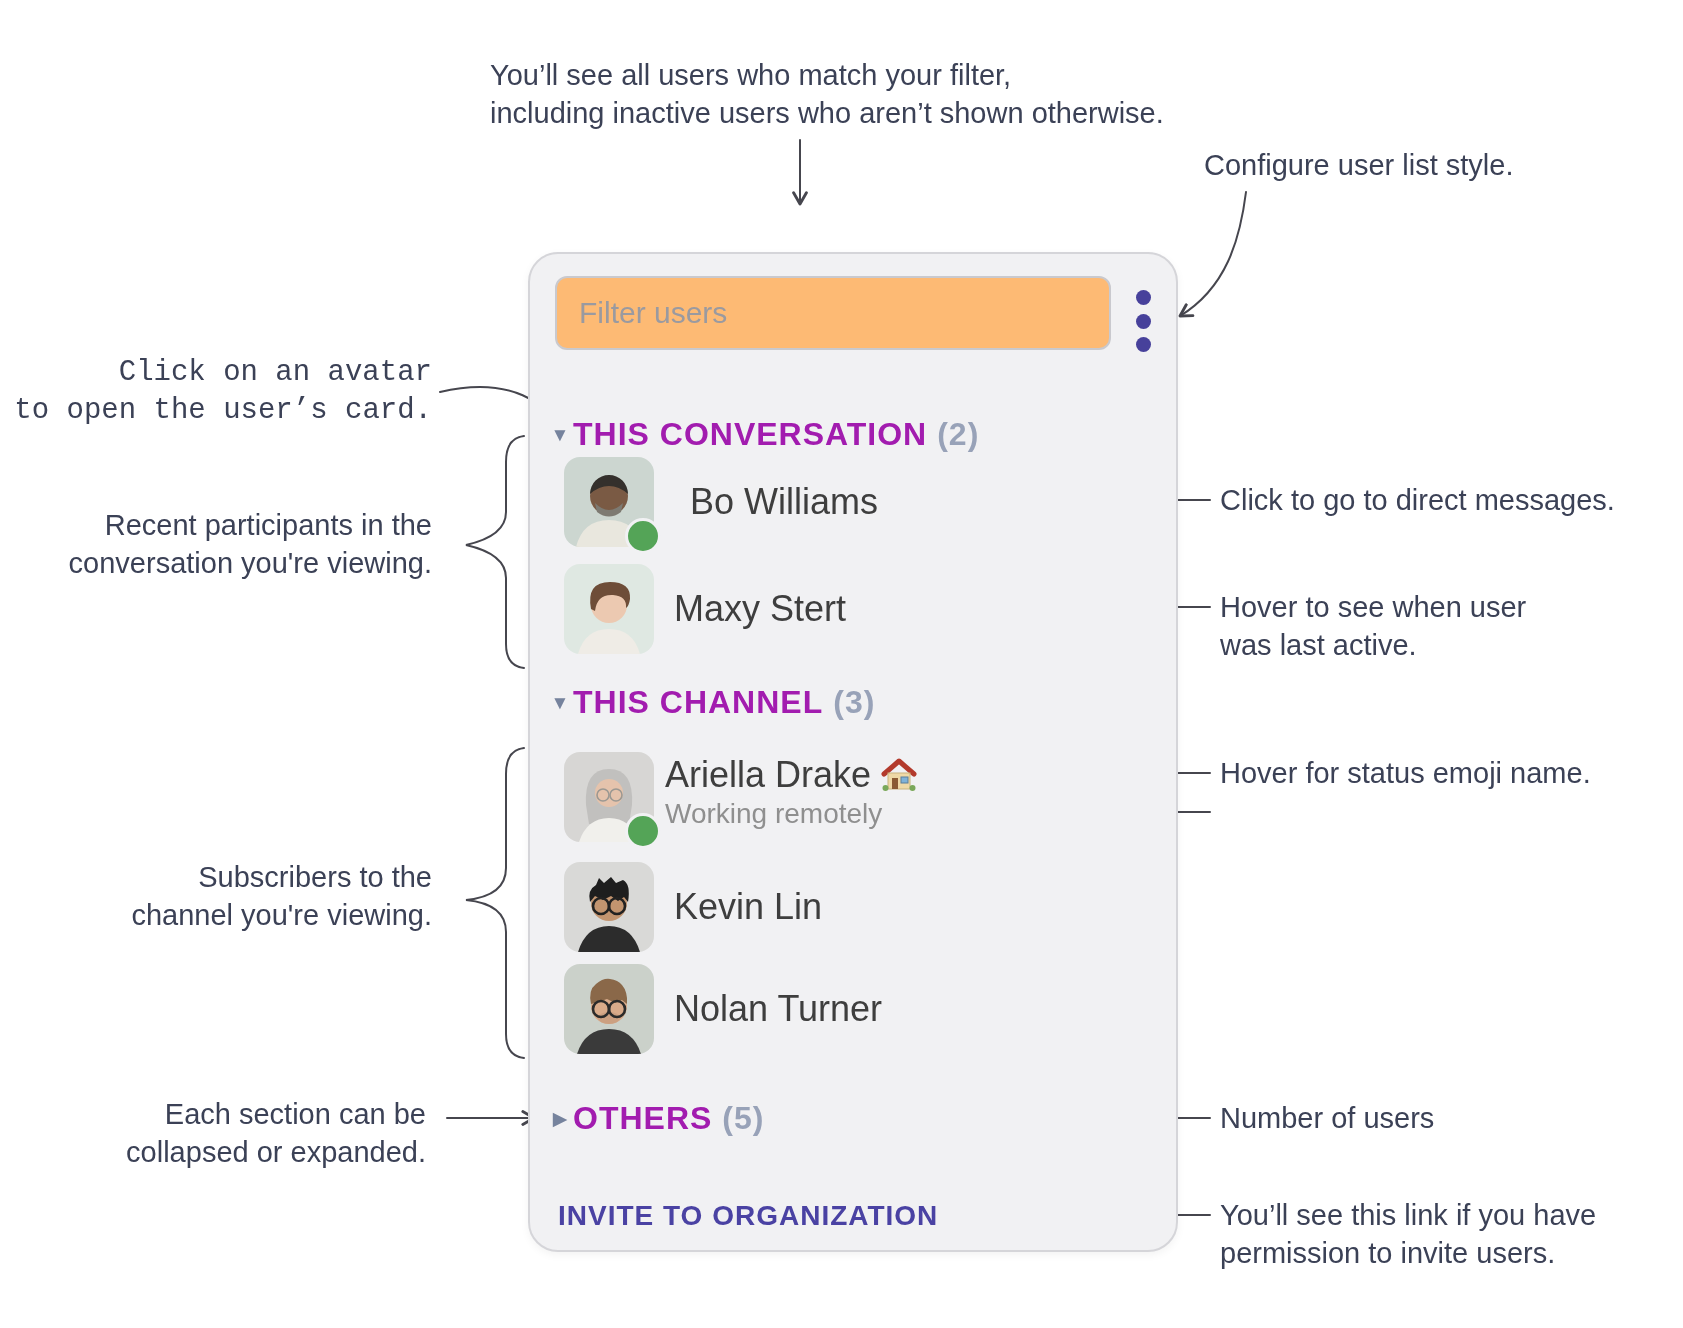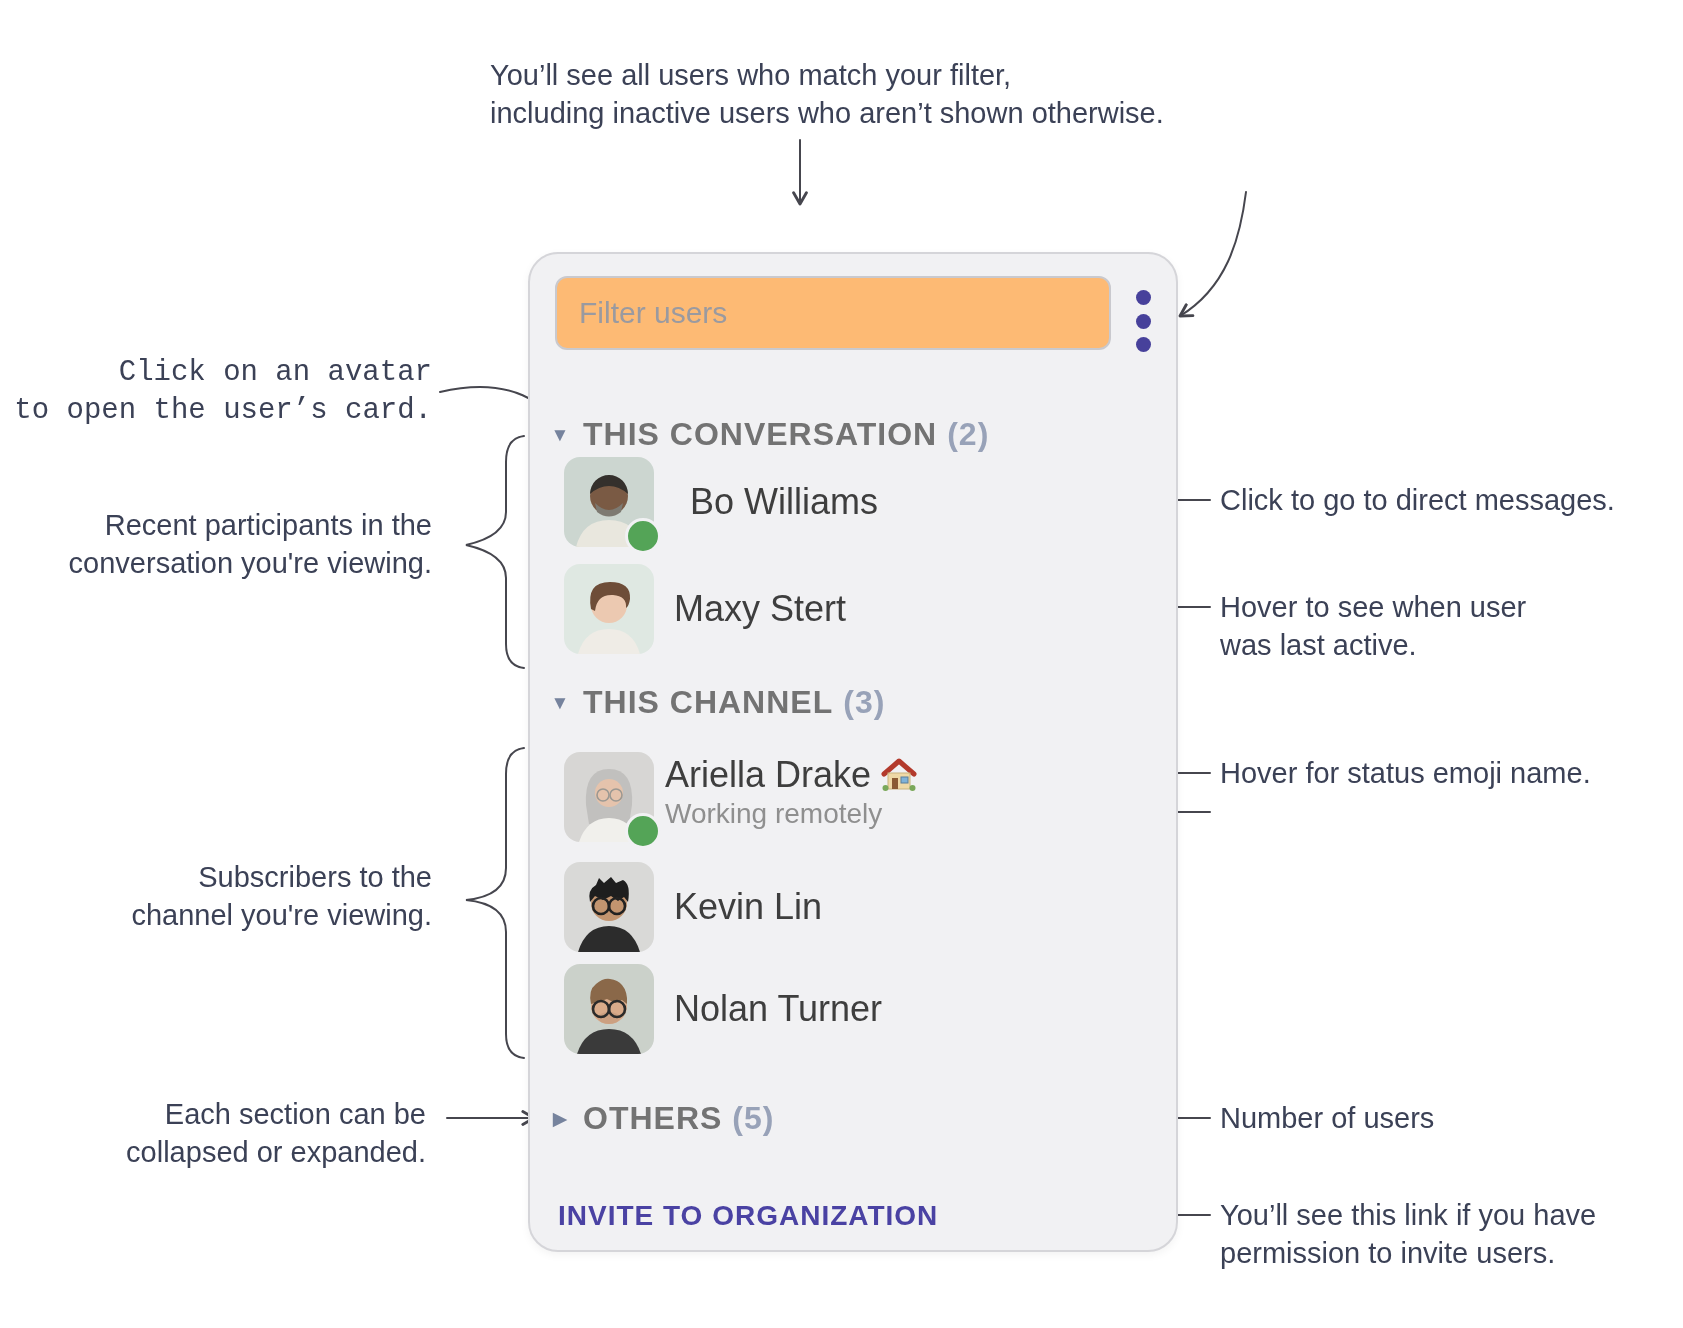--- a/index.html
+++ b/index.html
@@ -18,21 +18,21 @@
          border:2px solid #c9c9ce;border-radius:12px;background:#fdba74;font-size:30px;padding:0 22px;
          color:#444;font-family:inherit;outline:none;}
   .filter-input::placeholder{color:#9a9aa0;}
 
   .menu-dots{position:absolute;top:36px;right:16px;width:34px;height:62px;display:flex;
          flex-direction:column;align-items:center;justify-content:space-between;cursor:pointer;}
   .menu-dots .dot{width:15px;height:15px;border-radius:50%;background:#47419b;}
 
   .section-header{position:absolute;left:17px;display:flex;align-items:center;cursor:pointer;}
   .tri{font-size:19px;color:#76839d;width:26px;text-align:center;flex:none;}
-  .sec-label{font-size:32px;font-weight:bold;color:#737373;letter-spacing:1px;margin-left:10px;}
+  .sec-label{font-size:32px;font-weight:bold;color:#a21caf;letter-spacing:1px;}
   .sec-count{font-size:32px;font-weight:bold;color:#98a2b8;letter-spacing:1px;margin-left:10px;}
 
   .user-row{position:absolute;left:34px;display:flex;align-items:center;cursor:pointer;}
   .avatar-wrap{position:relative;width:90px;height:90px;flex:none;}
   .avatar-wrap svg{width:90px;height:90px;border-radius:16px;display:block;}
   .online-dot{position:absolute;right:-7px;bottom:-7px;width:36px;height:36px;border-radius:50%;
          background:#54a457;border:3px solid #f1f1f3;box-sizing:border-box;}
   .user-name{font-size:36px;color:#3e3e3e;margin-left:20px;white-space:nowrap;}
   .user-meta{margin-left:11px;}
   .user-meta .user-name{margin-left:0;line-height:46px;}
@@ -65,20 +65,21 @@
       <path d="M1210 1118 L806 1118" marker-end="url(#ah)"></path>
       <path d="M1210 1215 L972 1215" marker-end="url(#ah)"></path>
       <path d="M447 1118 L534 1118" marker-end="url(#ah)"></path>
       <path d="M524 436 Q506 438 506 462 L506 512 Q506 536 466 545 Q506 554 506 578 L506 644 Q506 666 524 668"></path>
       <path d="M524 748 Q506 750 506 774 L506 868 Q506 896 466 900 Q506 904 506 932 L506 1034 Q506 1056 524 1058"></path>
     </g>
   </svg>
 
   <div class="note" style="left:490px;top:56px;width:700px;">You’ll see all users who match your filter,
 including inactive users who aren’t shown otherwise.</div>
+  <div class="note" style="left:1204px;top:146px;width:470px;">Configure user list style.</div>
   <div class="note right" style="left:0;top:354px;width:432px;font-family:Liberation Mono, monospace;">Click on an avatar
 to open the user’s card.</div>
   <div class="note right" style="left:0;top:506px;width:432px;">Recent participants in the
 conversation you're viewing.</div>
   <div class="note right" style="left:0;top:858px;width:432px;">Subscribers to the
 channel you're viewing.</div>
   <div class="note right" style="left:0;top:1095px;width:426px;">Each section can be
 collapsed or expanded.</div>
   <div class="note" style="left:1220px;top:481px;width:460px;">Click to go to direct messages.</div>
   <div class="note" style="left:1220px;top:588px;width:460px;">Hover to see when user

